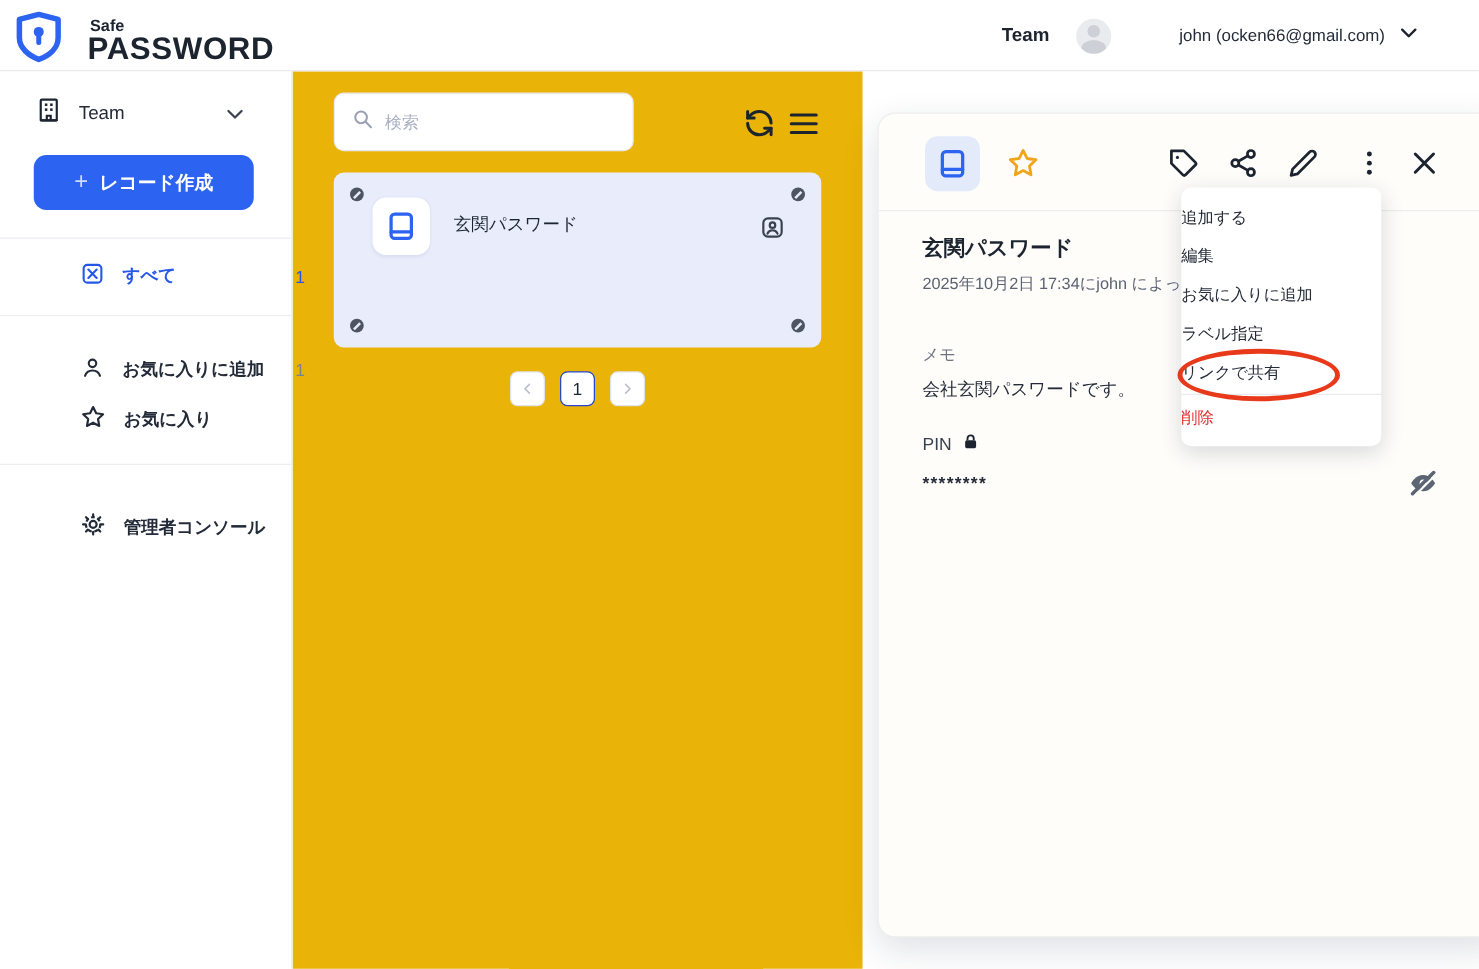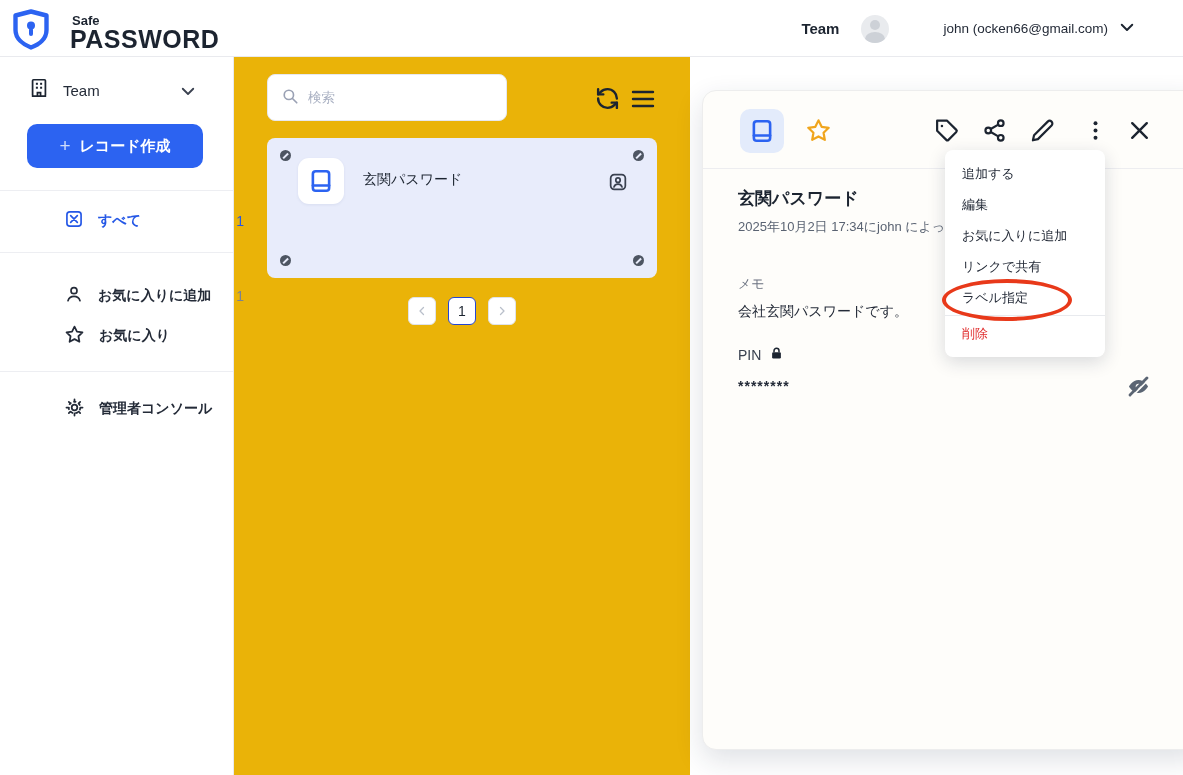--- a/index.html
+++ b/index.html
@@ -67,21 +67,21 @@
   .dp-title { position:absolute; left:35px; top:96px; font-size:17px; font-weight:bold; color:#1c2430; }
   .dp-sub { position:absolute; left:35px; top:127px; font-size:13px; color:#5a6372; white-space:nowrap; }
   .dp-label { position:absolute; left:35px; font-size:13px; color:#6b7280; display:flex; align-items:center; gap:8px; }
   .dp-value { position:absolute; left:35px; font-size:14px; color:#242b38; }
   .dp-pin-value { font-weight:bold; letter-spacing:1px; }
   .dp-eye { position:absolute; left:422px; top:282px; cursor:pointer; }
 
   
   .ctx-menu { position:absolute; left:945px; top:150px; width:160px; background:#fff; border-radius:8px;
     box-shadow:0 5px 18px rgba(20,30,60,.16); padding:8px 0; z-index:20; }
-  .ctx-item { height:31px; line-height:31px; padding-left:17px; font-size:13px; color:#242b38; cursor:pointer; }
+  .ctx-item { height:31px; line-height:31px; font-size:13px; color:#242b38; cursor:pointer; }
   .ctx-div { border-top:1px solid #e8eaee; margin:2px 0; }
   .ctx-item.danger { color:#e02b2b; }
 
   .annotation-ellipse { position:absolute; left:942px; top:279px; width:130px; height:42px;
     border:4px solid #e8391a; border-radius:50%; z-index:30; pointer-events:none; }
 </style>
 </head>
 <body>
 
 <div class="app-header">
@@ -164,21 +164,21 @@
     <span>
       <svg width="21" height="21" viewBox="0 0 24 24" fill="none" stroke="#242b38" stroke-width="2" stroke-linejoin="round">
         <path d="M12 3l2.8 5.7 6.3.9-4.6 4.4 1.1 6.3L12 17.3 6.4 20.3l1.1-6.3L2.9 9.6l6.3-.9Z"></path>
       </svg>
     </span>
     <span class="lbl">お気に入り</span>
   </div>
 
   <div class="sb-div" style="top:314px;"></div>
 
-  <div class="sb-item" style="top:335px;">
+  <div class="sb-item" style="top:348px;">
     <span>
       <svg width="21" height="21" viewBox="0 0 24 24" fill="none" stroke="#242b38" stroke-width="2">
         <circle cx="12" cy="12" r="3.2"></circle>
         <g stroke-linecap="round">
           <path d="M12 2.8v2.4M12 18.8v2.4M2.8 12h2.4M18.8 12h2.4M5.5 5.5l1.7 1.7M16.8 16.8l1.7 1.7M18.5 5.5l-1.7 1.7M7.2 16.8l-1.7 1.7"></path>
         </g>
         <circle cx="12" cy="12" r="6.6" stroke-dasharray="3.4 2.4"></circle>
       </svg>
     </span>
     <span class="lbl">管理者コンソール</span>
@@ -316,19 +316,19 @@
       <path d="M4.5 19.5 19.5 4.5" stroke="#5b6573" stroke-width="2.6"></path>
       <path d="M6 21 21 6" stroke="#fefdfa" stroke-width="1.4"></path>
     </svg>
   </span>
 </div>
 
 <div class="ctx-menu">
   <div class="ctx-item">追加する</div>
   <div class="ctx-item">編集</div>
   <div class="ctx-item">お気に入りに追加</div>
+  <div class="ctx-item">ラベル指定</div>
   <div class="ctx-item">リンクで共有</div>
-  <div class="ctx-item">ラベル指定</div>
   <div class="ctx-div"></div>
   <div class="ctx-item danger">削除</div>
 </div>
 
 <div class="annotation-ellipse"></div>
 
 </body></html>

